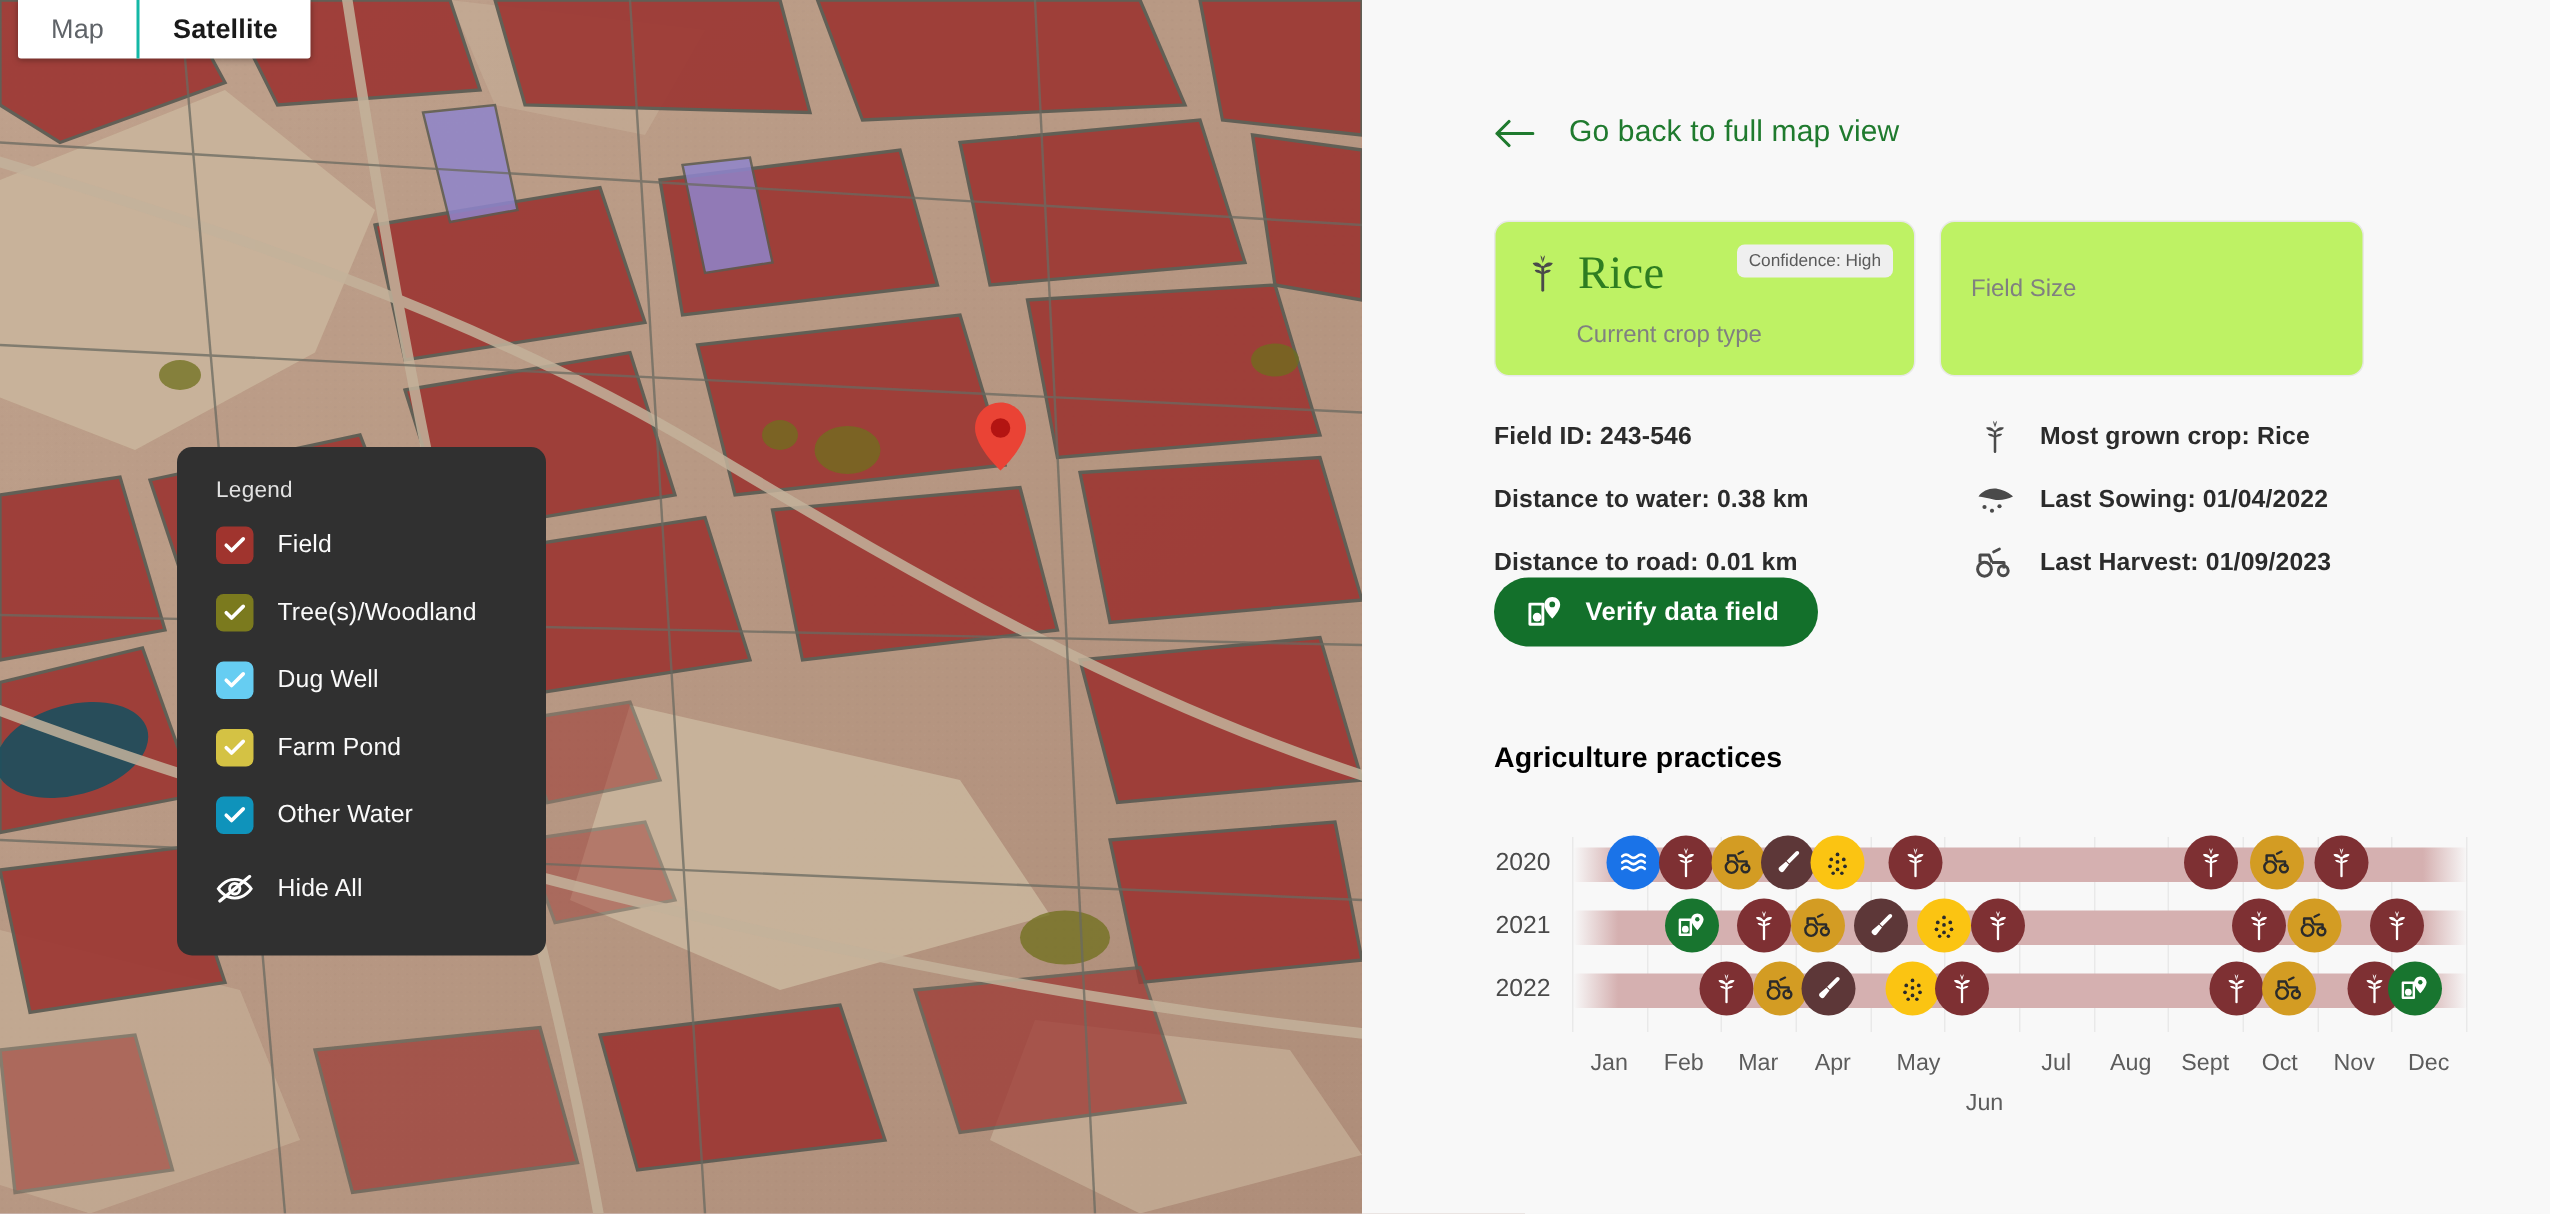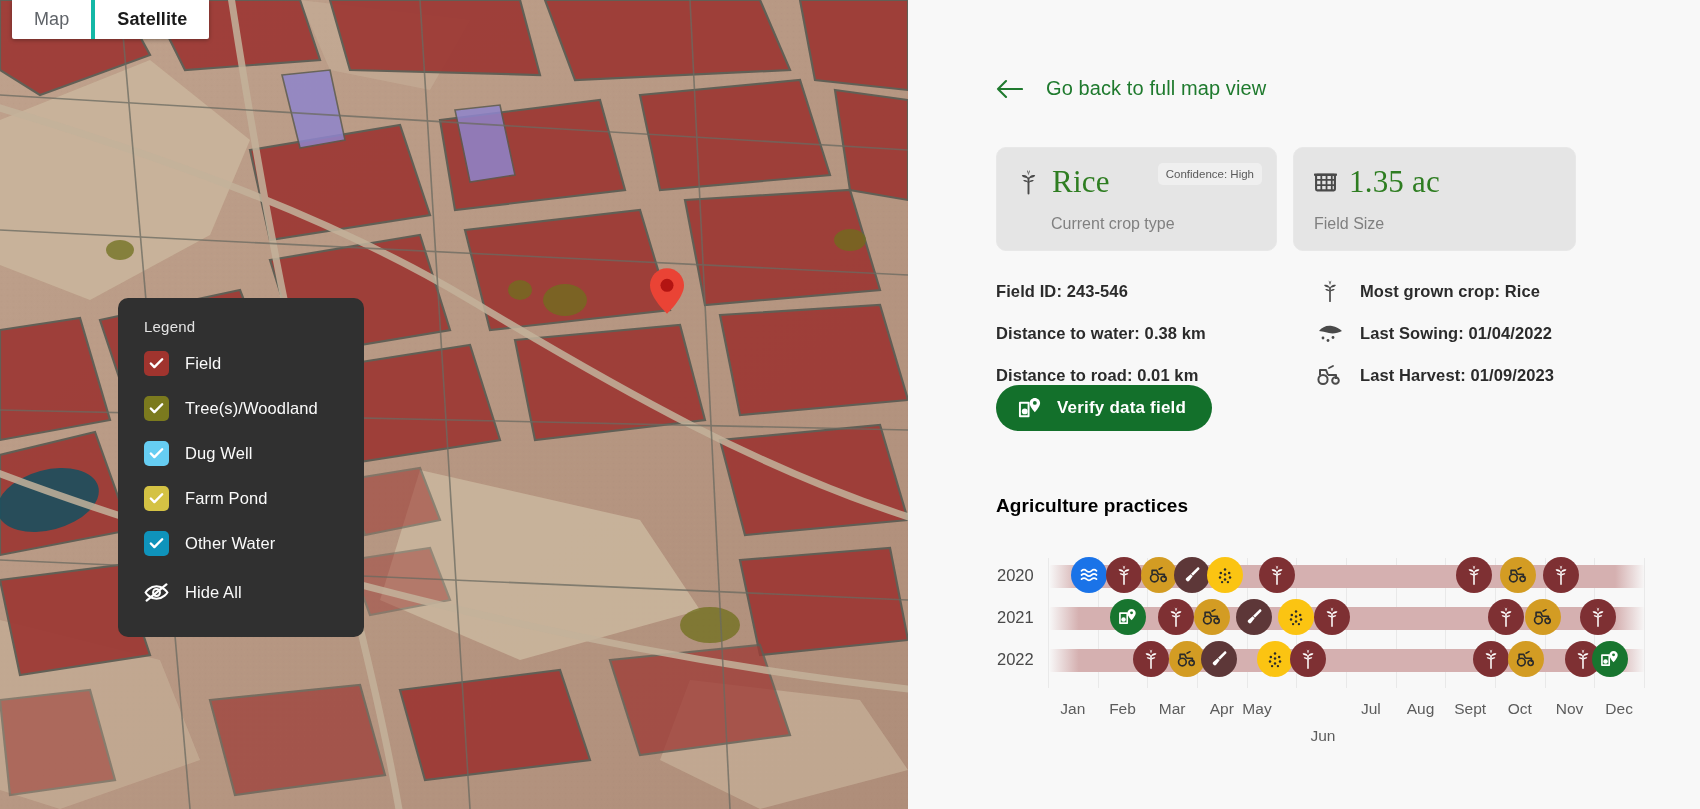--- a/index.html
+++ b/index.html
@@ -28,21 +28,21 @@
     border-radius: 0 0 2px 2px;
     box-shadow: 0 1px 4px rgba(0,0,0,.35);
     height: 39px;
   }
   #map-type-toggle .mt {
     display: flex; align-items: center; justify-content: center;
     padding: 0 22px; height: 39px;
     font-size: 18px; color: #5f6368; cursor: pointer; letter-spacing: .1px;
   }
   #map-type-toggle .mt.active { color: #1a1a1a; font-weight: 700; }
-  #map-type-toggle .mt + .mt { border-left: 4px solid #14b8a6; }
+  #map-type-toggle .mt + .mt { border-left: 2px solid #14b8a6; }
 
   
   #legend {
     position: absolute; left: 118px; top: 298px; z-index: 30;
     width: 246px;
     background: #303030; border-radius: 10px;
     padding: 20px 0 22px 0;
     color: #fff;
   }
   #legend .legend-title {
@@ -85,21 +85,21 @@
   #back-link .arrow svg { width: 27px; height: 20px; display:block; }
   #back-link .txt { font-size: 20px; color: #1f7a2e; letter-spacing: .1px; }
 
   
   #stat-cards {
     position: absolute; left: 88px; top: 147px;
     display: flex; gap: 16px;
   }
   .stat-card {
     position: relative;
-    background: #e5e5e5;
+    background: #bef264;
     border: 1px solid #e8e8e8; border-radius: 10px;
     height: 104px;
     padding: 18px 20px 0 20px;
   }
   .stat-card.crop { width: 281px; }
   .stat-card.size { width: 283px; }
   .stat-head { display: flex; align-items: center; gap: 12px; }
   .stat-head .ic { width: 23px; height: 26px; display:flex; align-items:center; justify-content:center; }
   .stat-head .ic svg { width: 100%; height: 100%; }
   .stat-value {
@@ -391,30 +391,20 @@
               <path d="M12 14c2.4-1.5 4.6-0.8 5.6-3-2.6-0.7-4.8 0.3-5.6 3z" fill="#4a4a4a"></path>
             </svg>
           </span>
           <span class="stat-value">Rice</span>
         </div>
         <div class="stat-sub">Current crop type</div>
         <div id="confidence-badge">Confidence: High</div>
       </div>
 
       <div class="stat-card size">
-        <div class="stat-head">
-          <span class="ic">
-            <svg viewBox="0 0 22 22" aria-hidden="true">
-              <rect x="2" y="4" width="18" height="15" rx="1" fill="none" stroke="#4a4a4a" stroke-width="2"></rect>
-              <path d="M2 9h18M2 14h18M7 4v15M12 4v15M17 4v15" stroke="#4a4a4a" stroke-width="1.7"></path>
-              <path d="M1 4h20" stroke="#4a4a4a" stroke-width="2.4" stroke-linecap="round"></path>
-            </svg>
-          </span>
-          <span class="stat-value">1.35 ac</span>
-        </div>
         <div class="stat-sub">Field Size</div>
       </div>
     </div>
 
     <div id="facts">
       <div class="col-left">
         <div class="fact-row">
           <span class="fact-txt">Field ID: 243-546</span>
         </div>
         <div class="fact-row">
@@ -776,21 +766,21 @@
             </svg>
           </div>
         </div>
     </div>
 
     <div id="month-axis">
         <span class="m" style="left: 24.8333px;">Jan</span>
         <span class="m" style="left: 74.5px;">Feb</span>
         <span class="m" style="left: 124.167px;">Mar</span>
         <span class="m" style="left: 173.833px;">Apr</span>
-        <span class="m" style="left: 209px;">May</span>
+        <span class="m" style="left: 231px;">May</span>
         <span class="m" style="left: 275px; margin-top: 27px;">Jun</span>
         <span class="m" style="left: 322.833px;">Jul</span>
         <span class="m" style="left: 372.5px;">Aug</span>
         <span class="m" style="left: 422.167px;">Sept</span>
         <span class="m" style="left: 471.833px;">Oct</span>
         <span class="m" style="left: 521.5px;">Nov</span>
         <span class="m" style="left: 571.167px;">Dec</span>
       </div>
 
   </div>

